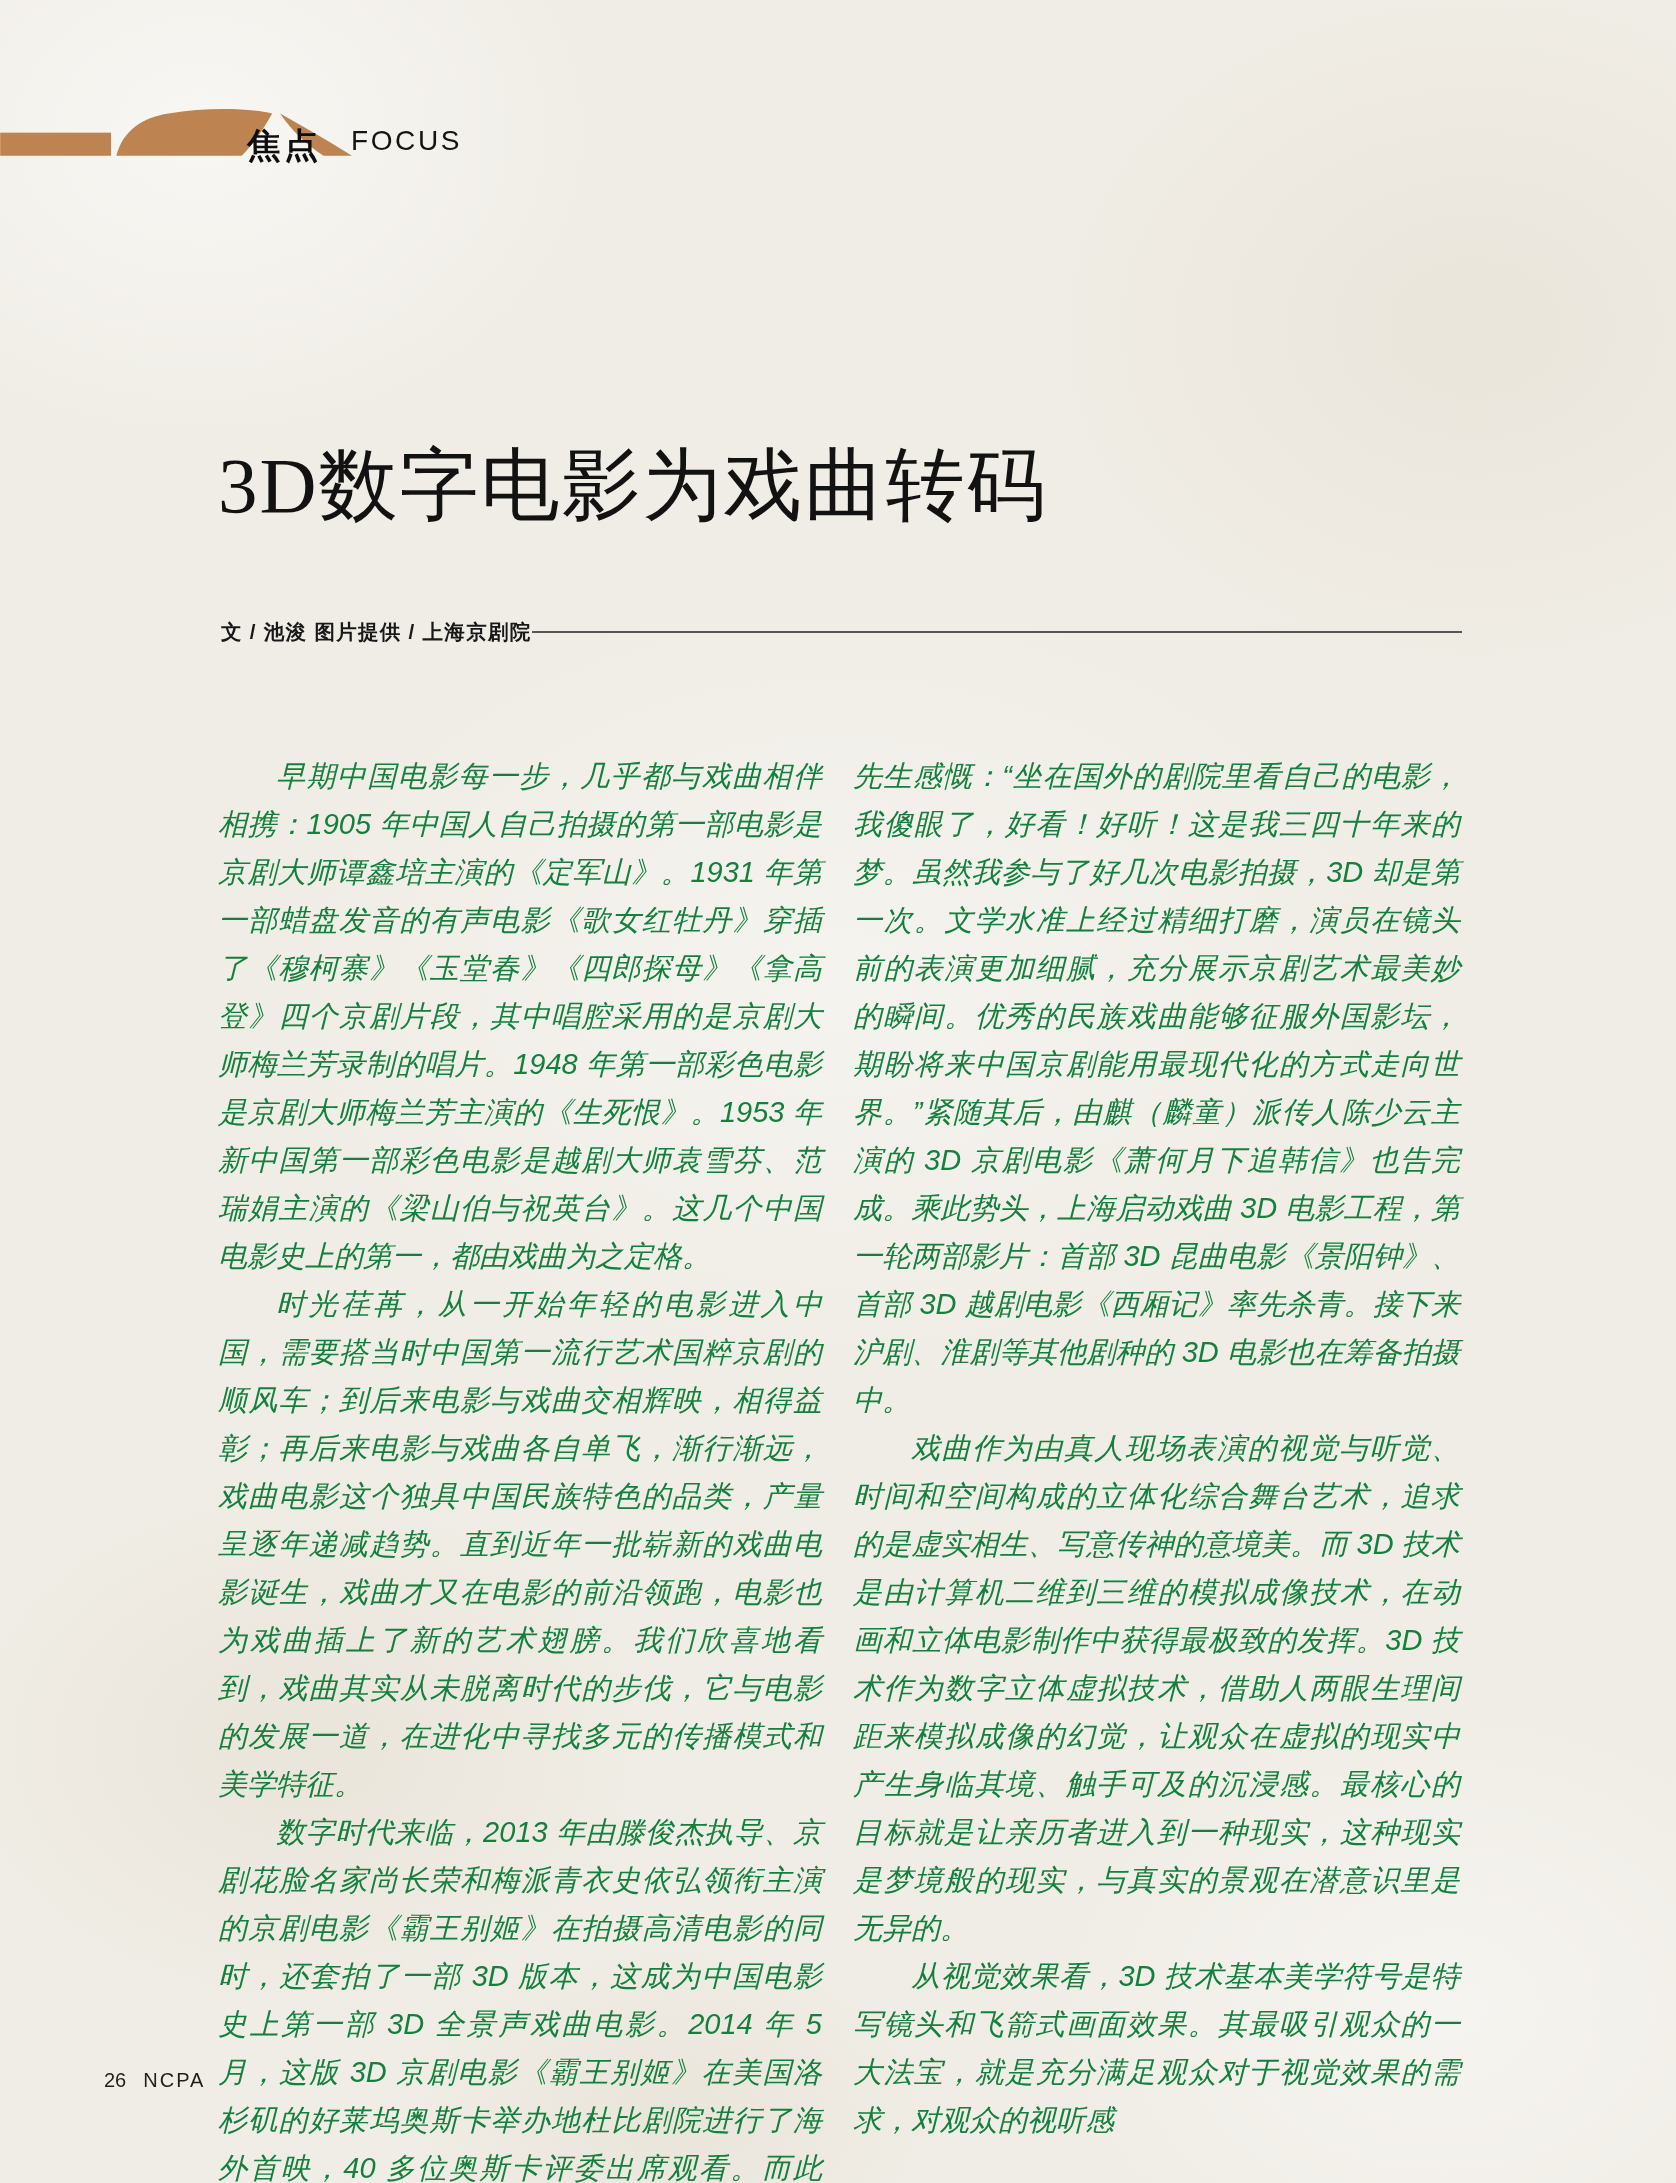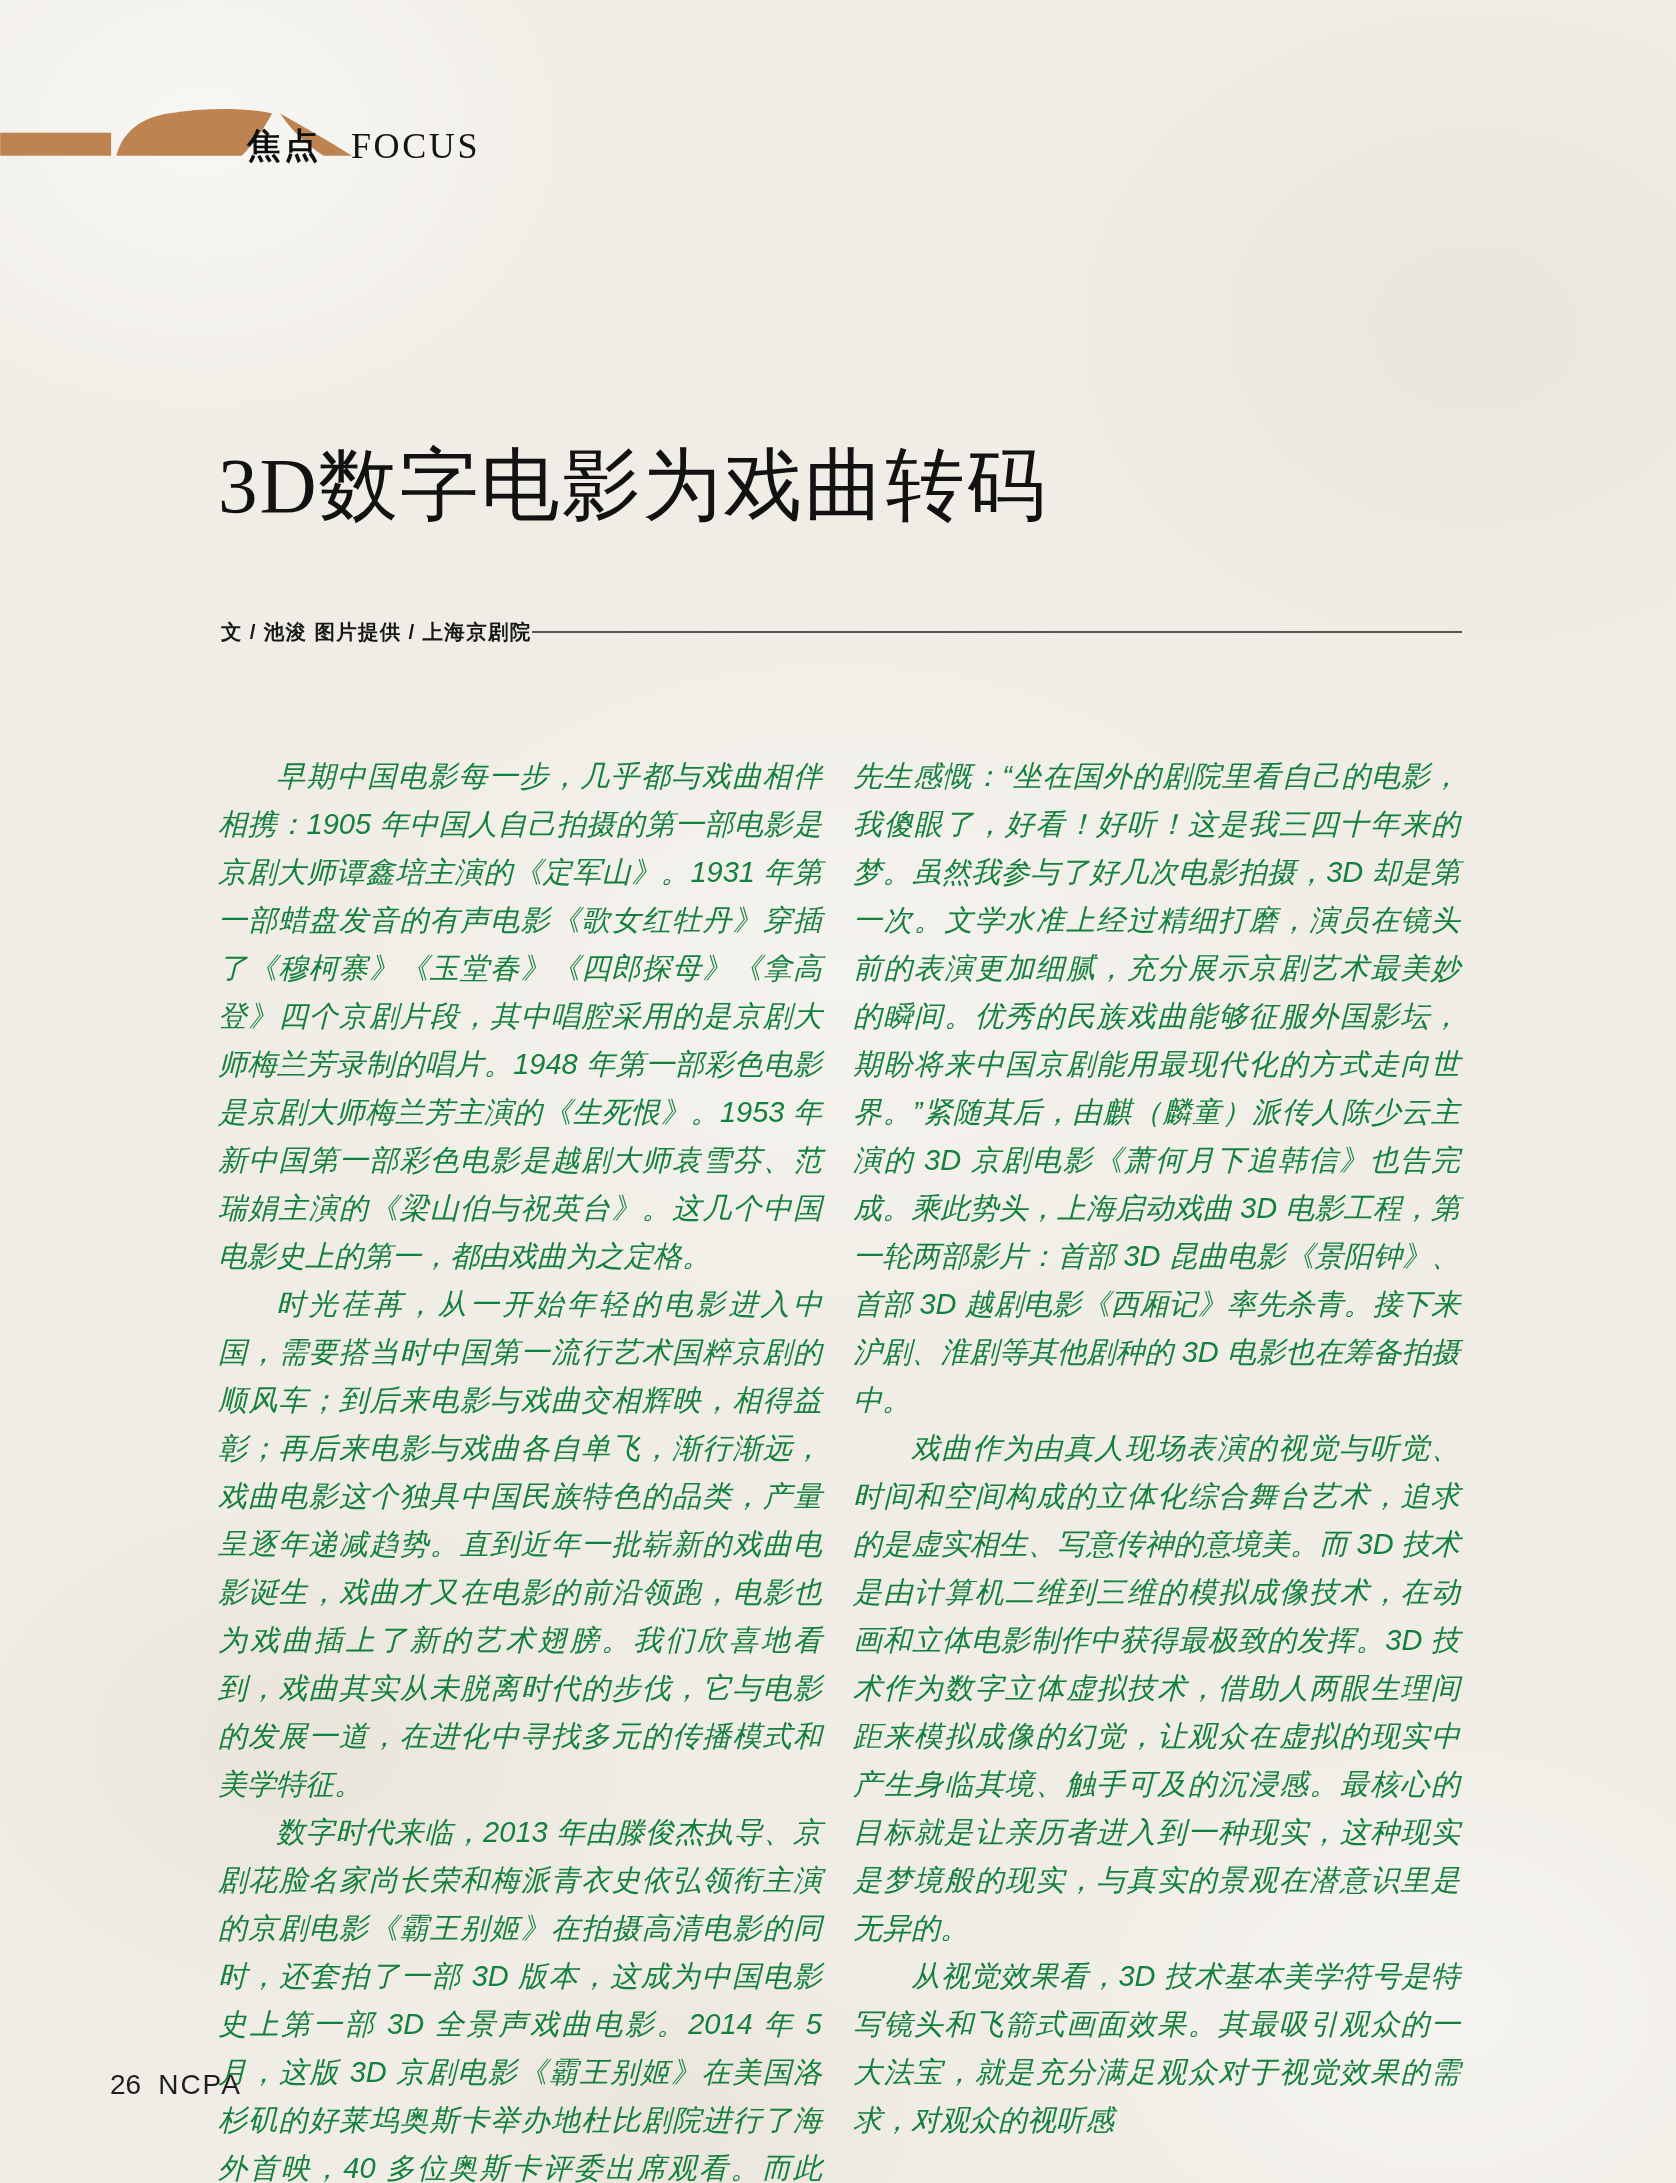--- a/index.html
+++ b/index.html
@@ -20,22 +20,22 @@
   }
   .swoosh-svg { position:absolute; left:0; top:0; }
   .focus-cn {
     position:absolute; left:247px; top:123px;
     font-size:34px; font-weight:bold; letter-spacing:3.3px; color:#0e0e0e;
     white-space:nowrap;
     text-align:center;
   }
   .focus-en {
     position:absolute; left:351px; top:125px;
-    font-family:Liberation Serif, serif;
-    font-size:36px; letter-spacing:2.6px; color:#141414;
+    font-family:Liberation Sans, sans-serif;
+    font-size:28px; letter-spacing:2.6px; color:#141414;
     white-space:nowrap;
   }
   .article-title {
     position:absolute; left:218px; top:433px;
     font-family:"Liberation Serif", serif;
     font-weight:400;
     font-size:79px; letter-spacing:2px; color:#121212;
     white-space:nowrap;
   }
   .byline-row {
@@ -58,23 +58,23 @@
     color:#15803d;
     font-style:italic;
   }
   .col p.indent { text-indent:58px; }
   .section-heading {
     font-size:31px; line-height:34px; font-weight:bold;
     letter-spacing:1.3px; color:#000;
     margin:42px 0 49px 0;
   }
   .page-footer {
-    position:absolute; left:110px; top:2069px;
+    position:absolute; left:104px; top:2069px;
     display:flex; align-items:baseline; gap:17px;
-    font-size:28px; color:#1f1f1f;
+    font-size:20px; color:#1f1f1f;
   }
   .footer-brand { letter-spacing:2px; font-weight:500; }
 </style>
 </head>
 <body>
 
 <header>
   <svg class="swoosh-svg" width="502" height="198" viewBox="0 0 760 300" aria-hidden="true">
     <rect x="0" y="201" width="168" height="35" fill="#bd8351"></rect>
     <path d="M 176 236 C 186 198 215 178 255 172 C 310 163 372 163 412 172 C 401 192 386 216 366 236 Z" fill="#bd8351"></path>

